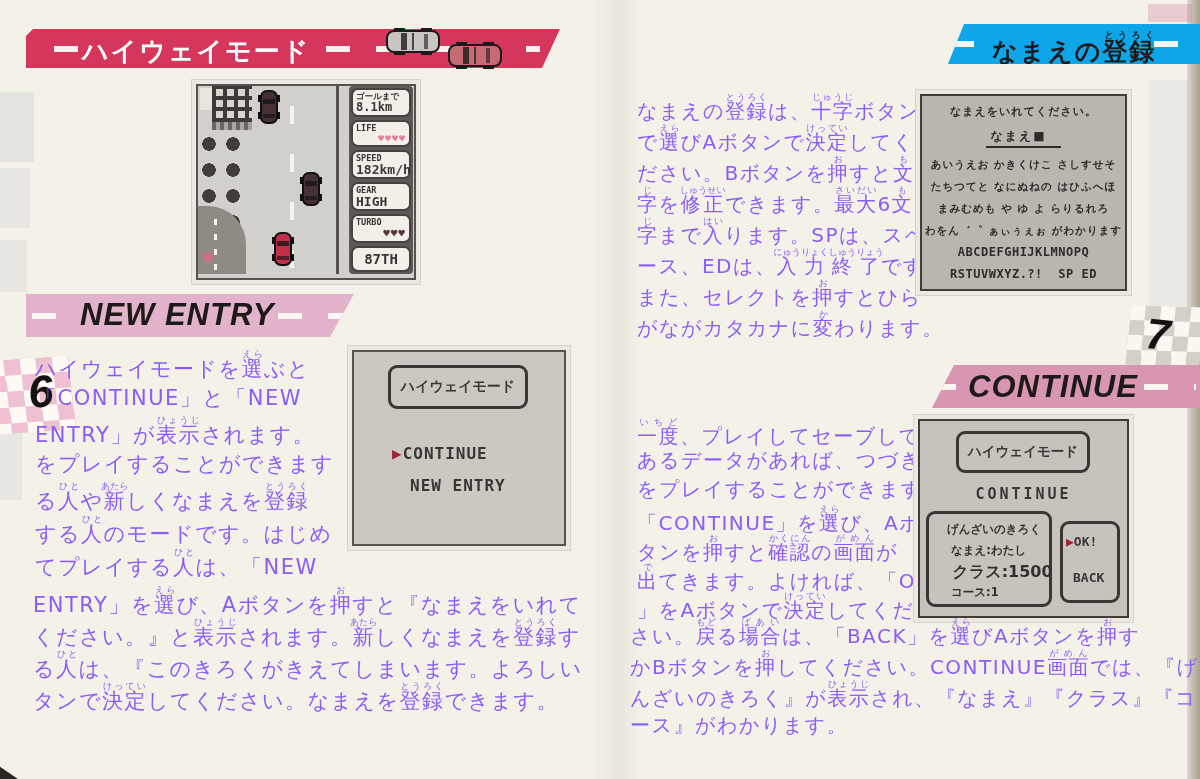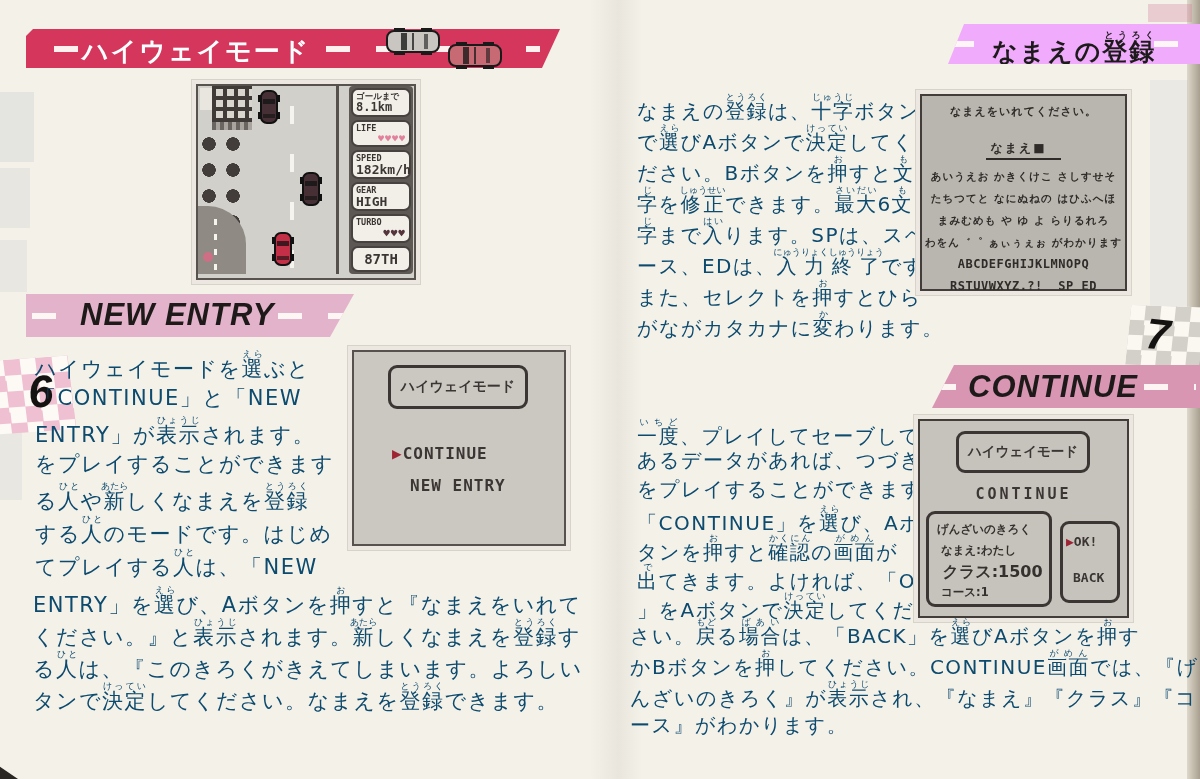--- a/index.html
+++ b/index.html
@@ -9,30 +9,30 @@
   
   .banner-red{left:26px;top:29px;width:534px;height:39px;background:#d4365c;
     clip-path:polygon(0 7px,7px 0,100% 0,calc(100% - 18px) 100%,0 100%);}
   .banner-red .title{position:absolute;left:56px;top:5px;color:#fff;font-size:26px;
     font-weight:bold;letter-spacing:2px;}
   .dash{position:absolute;top:17px;height:6px;
     background:repeating-linear-gradient(90deg,rgba(255,250,246,.95) 0 24px,transparent 24px 50px);}
   .banner-pink{background:#e3b3cb;}
   .heading-txt{position:absolute;color:#1d1a19;font-family:"Liberation Sans",sans-serif;
     font-style:italic;font-weight:900;font-size:31px;letter-spacing:1px;}
-  .banner-rose{background:#f0abfc;}
+  .banner-rose{background:#0ea5e9;}
   .jp-banner-title{position:absolute;color:#1c1a1a;font-weight:bold;font-size:25px;letter-spacing:2px;}
   
   .flag{background:repeating-conic-gradient(#eec0d2 0% 25%,#fdfaf5 0% 50%);
     background-size:32px 32px;}
   .flag.gray{background:repeating-conic-gradient(#d3d0ca 0% 25%,#fbf8f2 0% 50%);background-size:30px 30px;}
   .flag-num{position:absolute;font-family:"Liberation Sans",sans-serif;font-weight:900;
     font-style:italic;font-size:45px;color:#151312;}
   
-  .para{color:#0c4a6e;}
+  .para{color:#8b5cf6;}
   .pl{display:block;white-space:nowrap;letter-spacing:1.5px;}
   ruby rt{font-size:9px;line-height:9px;letter-spacing:0;}
   .fs21 .pl{font-size:21px;height:33px;line-height:33px;}
   .fs21w .pl{font-size:21px;height:32px;line-height:32px;}
   .fs20 .pl{font-size:20px;height:31px;line-height:31px;}
   .fs20t .pl{font-size:20px;height:29px;line-height:29px;}
   .fs20w .pl{font-size:20px;height:31px;line-height:31px;}
   
   .shot{box-shadow:0 0 0 4px #ece8e1,0 0 0 5px #d8d3c9;}
   .game{left:196px;top:84px;width:216px;height:192px;background:#d2d0cb;border:2px solid #57524d;}
@@ -214,21 +214,21 @@
   <div class="pl">ださい。Bボタンを<ruby>押<rt>お</rt></ruby>すと<ruby>文<rt>も</rt></ruby></div>
   <div class="pl"><ruby>字<rt>じ</rt></ruby>を<ruby>修正<rt>しゅうせい</rt></ruby>できます。<ruby>最大<rt>さいだい</rt></ruby>6<ruby>文<rt>も</rt></ruby></div>
   <div class="pl"><ruby>字<rt>じ</rt></ruby>まで<ruby>入<rt>はい</rt></ruby>ります。SPは、スペ</div>
   <div class="pl">ース、EDは、<ruby>入力<rt>にゅうりょく</rt></ruby><ruby>終了<rt>しゅうりょう</rt></ruby>です。</div>
   <div class="pl">また、セレクトを<ruby>押<rt>お</rt></ruby>すとひら</div>
   <div class="pl">がながカタカナに<ruby>変<rt>か</rt></ruby>わります。</div>
 </div>
 
 <div class="abs name-shot shot">
   <div style="text-align:center;margin-top:8px;font-size:11px;font-weight:bold;color:#2f2b28;letter-spacing:1px">なまえをいれてください。</div>
-  <div style="text-align:center;margin-top:18px">
+  <div style="text-align:center;margin-top:6px">
     <span style="display:inline-block;border-bottom:2px solid #2f2b28;padding:0 14px 1px 4px;font-size:12px;font-weight:bold;color:#2f2b28;letter-spacing:2px">なまえ■</span>
   </div>
   <div style="margin-top:5px">
     <div class="row">あいうえお かきくけこ さしすせそ</div>
     <div class="row">たちつてと なにぬねの はひふへほ</div>
     <div class="row">まみむめも や ゆ よ らりるれろ</div>
     <div class="row">わをん゛゜ ぁぃぅぇぉ がわかります</div>
     <div class="row mono" style="font-size:12px;letter-spacing:.5px">ABCDEFGHIJKLMNOPQ</div>
     <div class="row mono" style="font-size:12px;letter-spacing:.5px">RSTUVWXYZ.?!  SP ED</div>
   </div>
@@ -251,21 +251,21 @@
   <div class="pl">タンを<ruby>押<rt>お</rt></ruby>すと<ruby>確認<rt>かくにん</rt></ruby>の<ruby>画面<rt>がめん</rt></ruby>が</div>
   <div class="pl"><ruby>出<rt>で</rt></ruby>てきます。よければ、「OK!</div>
   <div class="pl">」をAボタンで<ruby>決定<rt>けってい</rt></ruby>してくだ</div>
 </div>
 
 <div class="abs cont-shot shot">
   <div class="gb-box" style="left:36px;top:10px;width:134px;height:42px;display:flex;align-items:center;justify-content:center">
     <span class="mono" style="font-size:13.5px">ハイウェイモード</span>
   </div>
   <div class="abs mono" style="left:0;top:64px;width:100%;text-align:center;font-size:15px;letter-spacing:3px">CONTINUE</div>
-  <div class="gb-box" style="left:6px;top:90px;width:126px;height:96px;padding:5px 8px;color:#34302d;font-weight:bold">
+  <div class="gb-box" style="left:6px;top:90px;width:126px;height:96px;padding:5px 18px;color:#34302d;font-weight:bold">
     <div style="font-size:11.5px;line-height:21px;white-space:pre">げんざいのきろく</div>
     <div style="font-size:11.5px;line-height:21px;white-space:pre"> なまえ:わたし</div>
     <div style="font-size:16px;line-height:21px;white-space:pre"> クラス:1500</div>
     <div style="font-size:11.5px;line-height:21px;white-space:pre"> コース:1</div>
   </div>
   <div class="gb-box" style="left:140px;top:100px;width:60px;height:82px">
     <div class="mono" style="position:absolute;left:3px;top:10px;font-size:13px">
       <span class="cursor">▶</span><span>OK!</span>
     </div>
     <div class="mono" style="position:absolute;left:10px;top:46px;font-size:13px">BACK</div>

